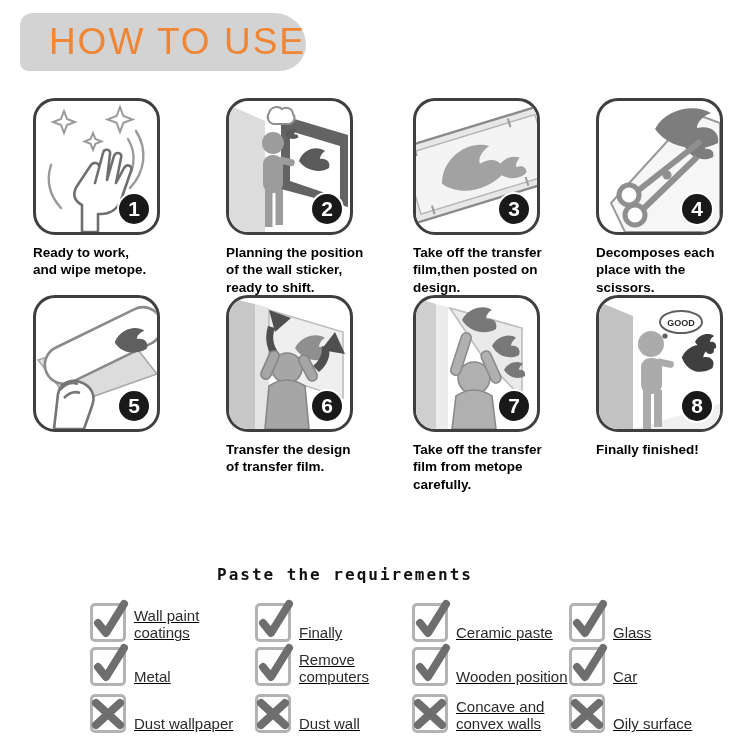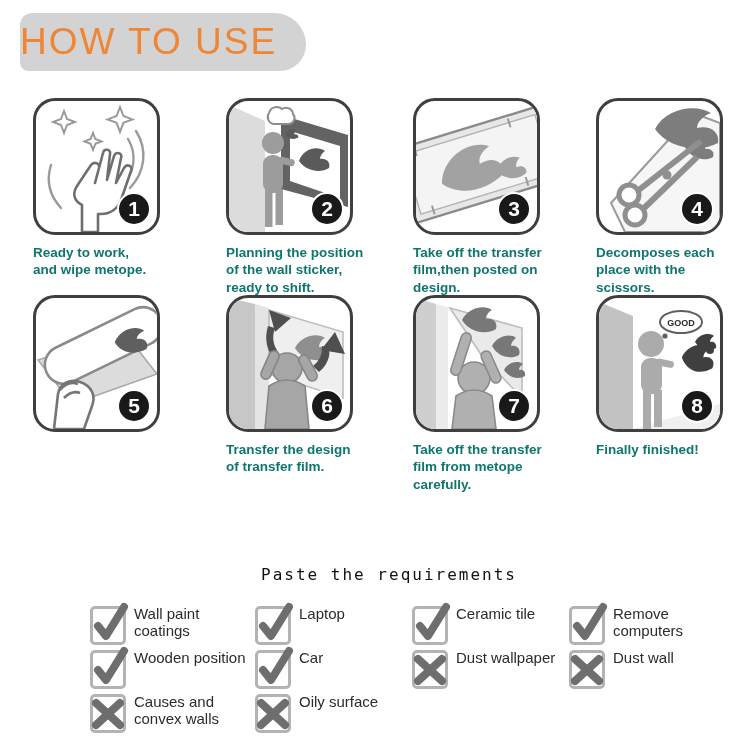--- a/index.html
+++ b/index.html
@@ -4,21 +4,21 @@
 <style>
   html,body{margin:0;padding:0;}
   body{
     width:750px;height:750px;position:relative;overflow:hidden;
     background:#ffffff;font-family:"Liberation Sans",sans-serif;
   }
   
   .ribbon{
     position:absolute;left:20px;top:13px;width:286px;height:58px;
     background:#d3d3d3;border-radius:14px 36px 30px 10px;
-    display:flex;align-items:center;justify-content:flex-start;
+    display:flex;align-items:center;justify-content:flex-end;
   }
   .ribbon .title{
     font-size:37px;font-weight:400;letter-spacing:2px;color:#ef8636;
   }
   
   .steps{
     position:absolute;left:33px;top:98px;
     display:grid;grid-template-columns:193px 187px 183px 184px;
     grid-template-rows:197px auto;
   }
@@ -30,35 +30,35 @@
   }
   .iconbox svg.illus{position:absolute;left:0;top:0;}
   .badge{
     position:absolute;right:6px;bottom:6px;width:34px;height:34px;
     box-sizing:border-box;border:2px solid #ffffff;border-radius:50%;
     background:#191919;color:#ffffff;font-size:21px;font-weight:bold;
     display:flex;align-items:center;justify-content:center;
   }
   .caption{
     margin-top:9px;width:172px;
-    font-size:13.5px;font-weight:bold;line-height:1.28;color:#0f766e;
+    font-size:13.5px;font-weight:bold;line-height:1.28;color:#000000;
     white-space:pre-line;
   }
   
   .req-title{
     position:absolute;left:0;top:565px;width:690px;text-align:center;
-    font-family:"DejaVu Sans Mono",monospace;font-weight:normal;
-    font-size:16px;letter-spacing:2px;color:#111;padding-left:44px;
+    font-family:"DejaVu Sans Mono",monospace;font-weight:bold;
+    font-size:16px;letter-spacing:2px;color:#111;
   }
   .checklist{
     position:absolute;left:90px;top:606px;
     display:grid;grid-template-columns:165px 157px 157px 150px;
     grid-template-rows:36px 36px auto;row-gap:8px;
   }
-  .req-item{display:flex;align-items:flex-start;}
+  .req-item{display:flex;align-items:flex-end;text-decoration:underline;}
   .cbx{
     position:relative;width:30px;height:33px;flex:none;
     background:#fff;border:3px solid #b3b3b3;border-radius:5px;
   }
   .cbx svg{position:absolute;overflow:visible;}
   .cbx.yes svg{left:-3px;top:-10px;}
   .cbx.no svg{left:-3px;top:-1px;}
   .req-label{
     margin-left:8px;font-size:15px;color:#2b2b2b;line-height:1.12;
     white-space:pre-line;
@@ -277,31 +277,47 @@
         </svg>
       </span>
     <span class="req-label">Wall paint coatings</span>
   </div>
   <div class="req-item">
     <span class="cbx yes">
         <svg width="40" height="44" viewBox="0 0 40 44">
           <polyline points="8,27 16,37 34,8" fill="none" stroke="#6e6e6e" stroke-width="8" stroke-linecap="round" stroke-linejoin="round"></polyline>
         </svg>
       </span>
-    <span class="req-label">Laptop</span>
-  </div>
-  <div class="req-item">
-    <span class="cbx yes">
-        <svg width="40" height="44" viewBox="0 0 40 44">
-          <polyline points="8,27 16,37 34,8" fill="none" stroke="#6e6e6e" stroke-width="8" stroke-linecap="round" stroke-linejoin="round"></polyline>
-        </svg>
-      </span>
-    <span class="req-label">Ceramic tile</span>
-  </div>
-
+    <span class="req-label">Finally</span>
+  </div>
+  <div class="req-item">
+    <span class="cbx yes">
+        <svg width="40" height="44" viewBox="0 0 40 44">
+          <polyline points="8,27 16,37 34,8" fill="none" stroke="#6e6e6e" stroke-width="8" stroke-linecap="round" stroke-linejoin="round"></polyline>
+        </svg>
+      </span>
+    <span class="req-label">Ceramic paste</span>
+  </div>
+  <div class="req-item">
+    <span class="cbx yes">
+        <svg width="40" height="44" viewBox="0 0 40 44">
+          <polyline points="8,27 16,37 34,8" fill="none" stroke="#6e6e6e" stroke-width="8" stroke-linecap="round" stroke-linejoin="round"></polyline>
+        </svg>
+      </span>
+    <span class="req-label">Glass</span>
+  </div>
+
+  <div class="req-item">
+    <span class="cbx yes">
+        <svg width="40" height="44" viewBox="0 0 40 44">
+          <polyline points="8,27 16,37 34,8" fill="none" stroke="#6e6e6e" stroke-width="8" stroke-linecap="round" stroke-linejoin="round"></polyline>
+        </svg>
+      </span>
+    <span class="req-label">Metal</span>
+  </div>
   <div class="req-item">
     <span class="cbx yes">
         <svg width="40" height="44" viewBox="0 0 40 44">
           <polyline points="8,27 16,37 34,8" fill="none" stroke="#6e6e6e" stroke-width="8" stroke-linecap="round" stroke-linejoin="round"></polyline>
         </svg>
       </span>
     <span class="req-label">Remove computers</span>
   </div>
   <div class="req-item">
     <span class="cbx yes">
@@ -344,21 +360,21 @@
   </div>
   <div class="req-item">
     <span class="cbx no">
         <svg width="36" height="36" viewBox="0 0 36 36">
           <g stroke="#6e6e6e" stroke-width="8" stroke-linecap="round">
             <line x1="6" y1="7" x2="30" y2="29"></line>
             <line x1="30" y1="7" x2="6" y2="29"></line>
           </g>
         </svg>
       </span>
-    <span class="req-label">Causes and
+    <span class="req-label">Concave and
 convex walls</span>
   </div>
   <div class="req-item">
     <span class="cbx no">
         <svg width="36" height="36" viewBox="0 0 36 36">
           <g stroke="#6e6e6e" stroke-width="8" stroke-linecap="round">
             <line x1="6" y1="7" x2="30" y2="29"></line>
             <line x1="30" y1="7" x2="6" y2="29"></line>
           </g>
         </svg>

